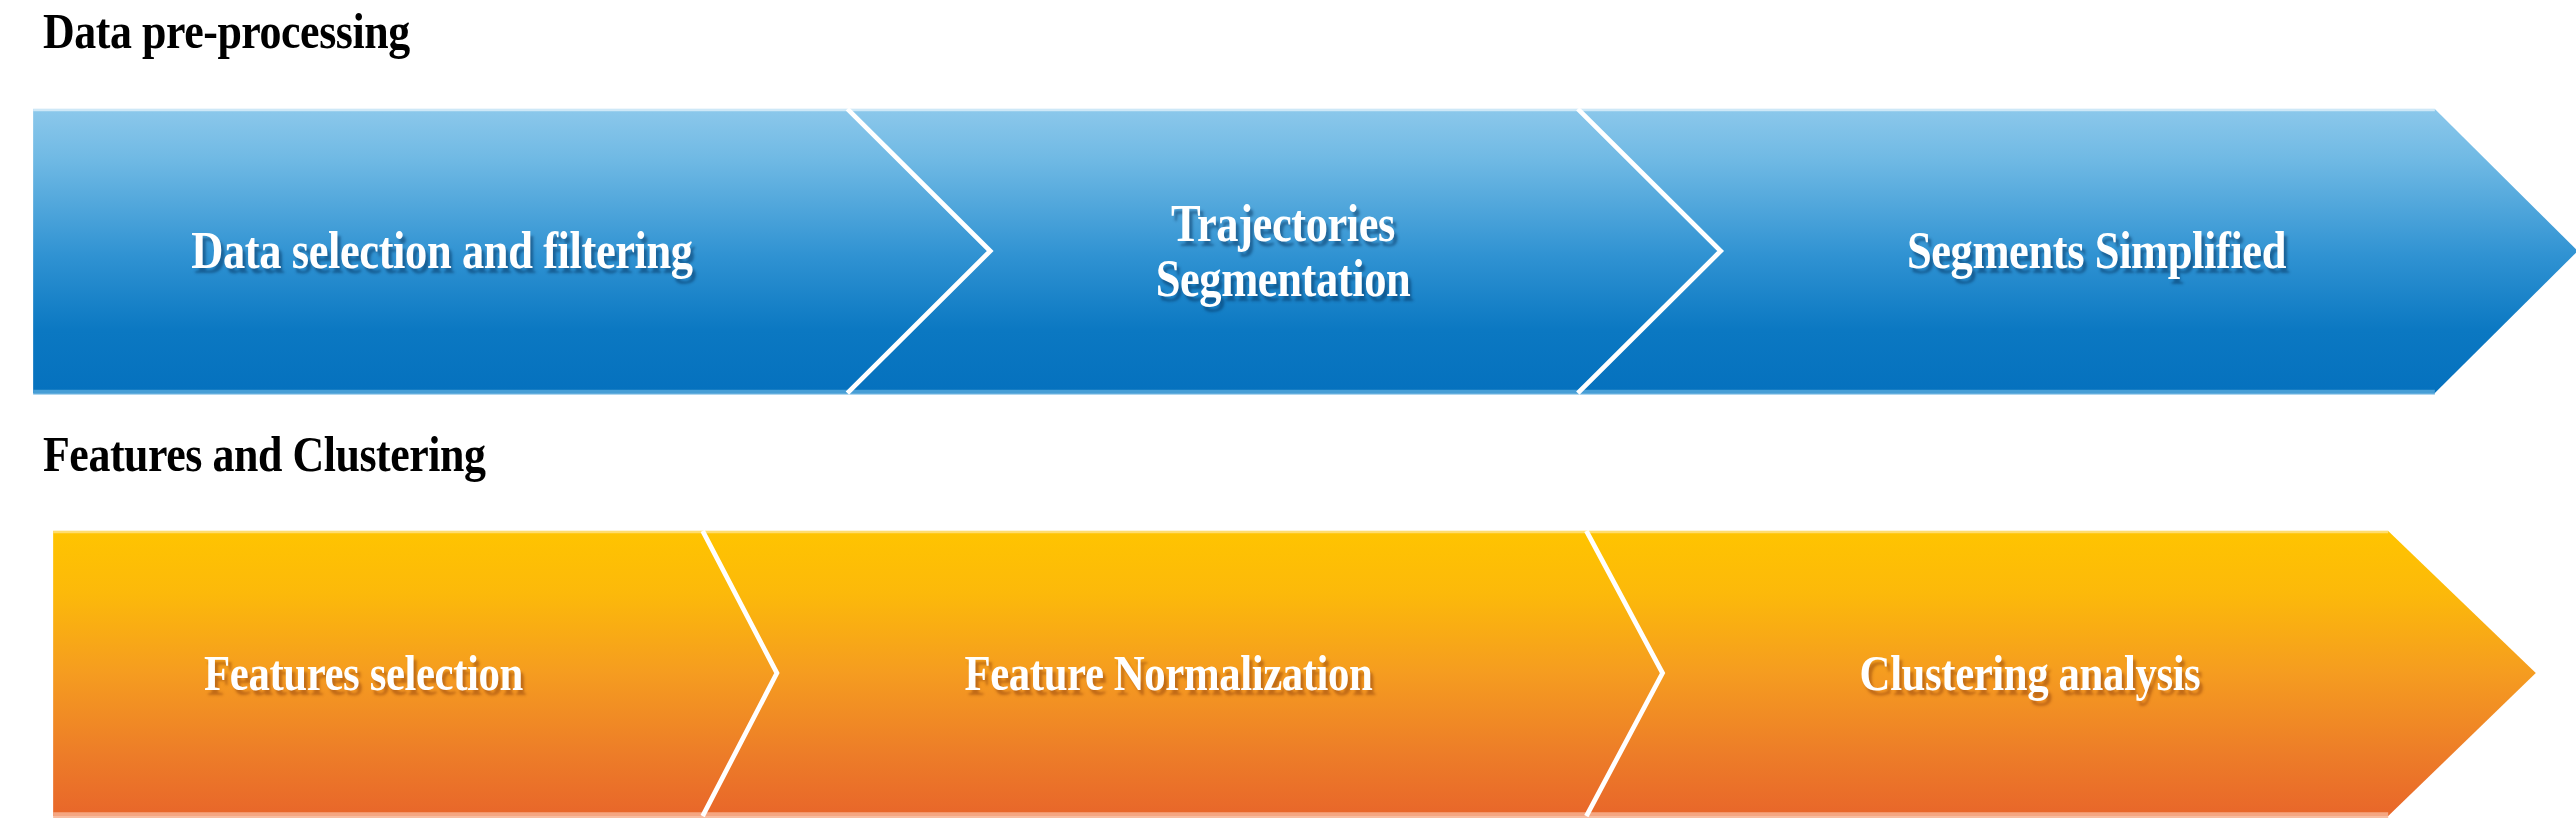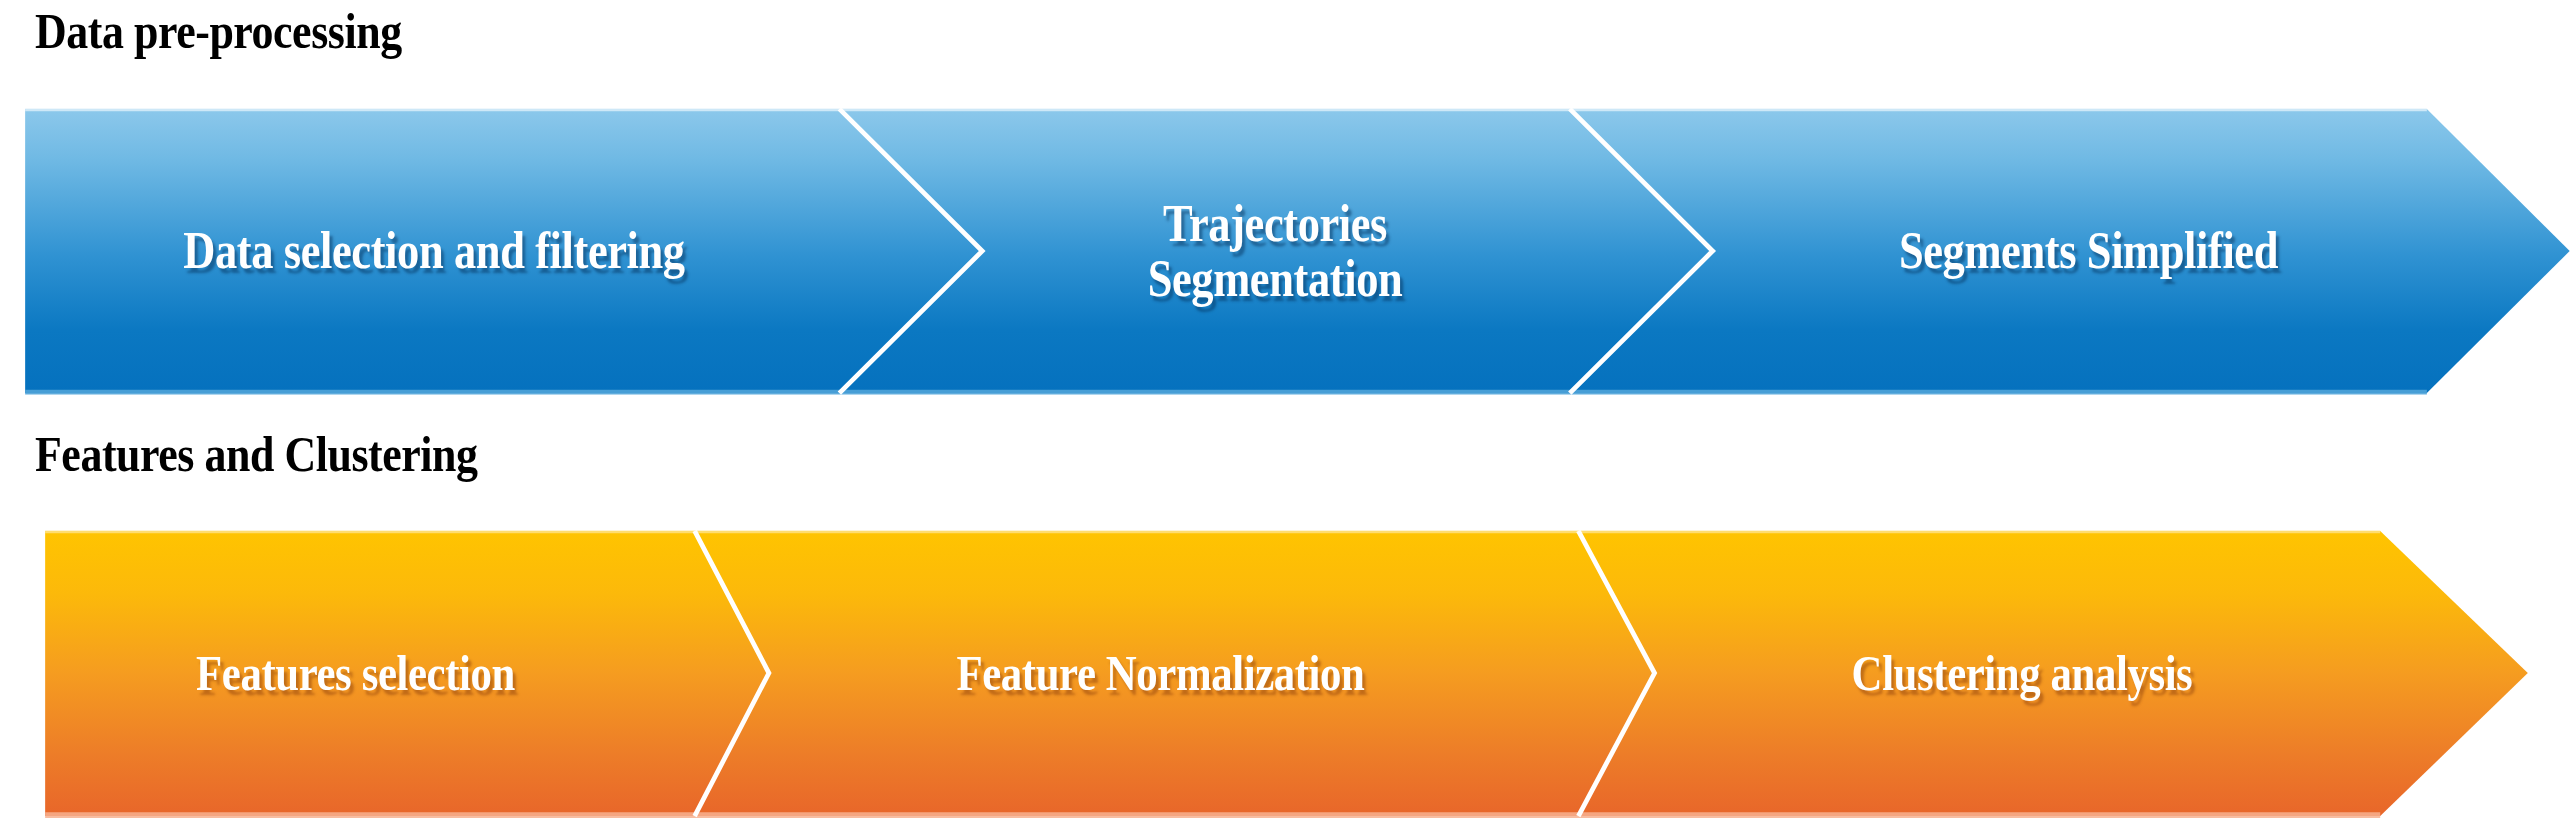--- a/index.html
+++ b/index.html
@@ -4,21 +4,21 @@
 <style>
   html,body{margin:0;padding:0;}
   body{
     width:2576px;height:839px;
     background:#ffffff;
     font-family:"Liberation Serif", serif;
     overflow:hidden;
     position:relative;
   }
 
-  .stage{position:absolute;left:8px;top:0;width:2052px;height:839px;}
+  .stage{position:absolute;left:16px;top:0;width:2052px;height:839px;}
 
   
   .band-heading{
     position:absolute;
     font-family:"Liberation Serif", serif;
     font-weight:bold;
     color:#000000;
     white-space:nowrap;
     letter-spacing:-0.5px;
     line-height:1;

